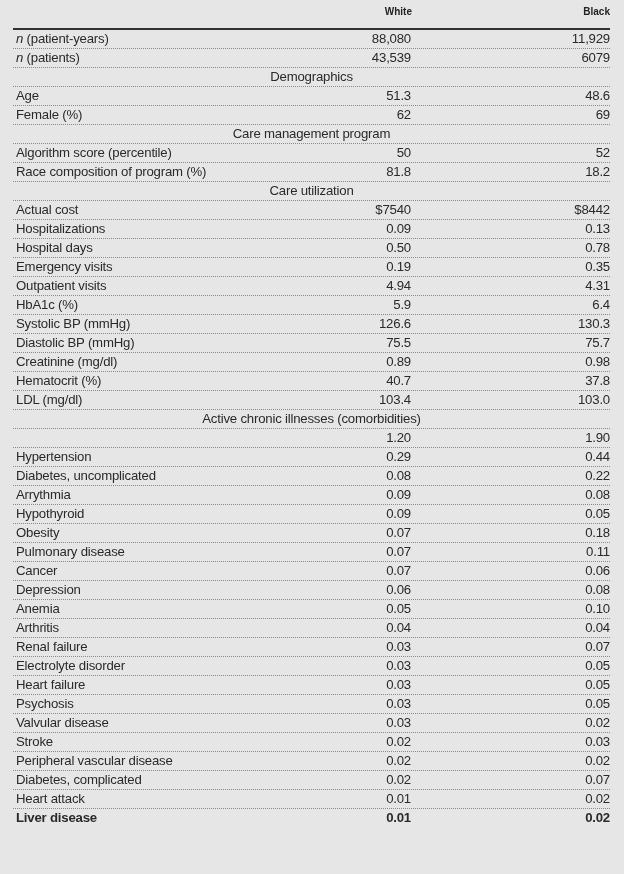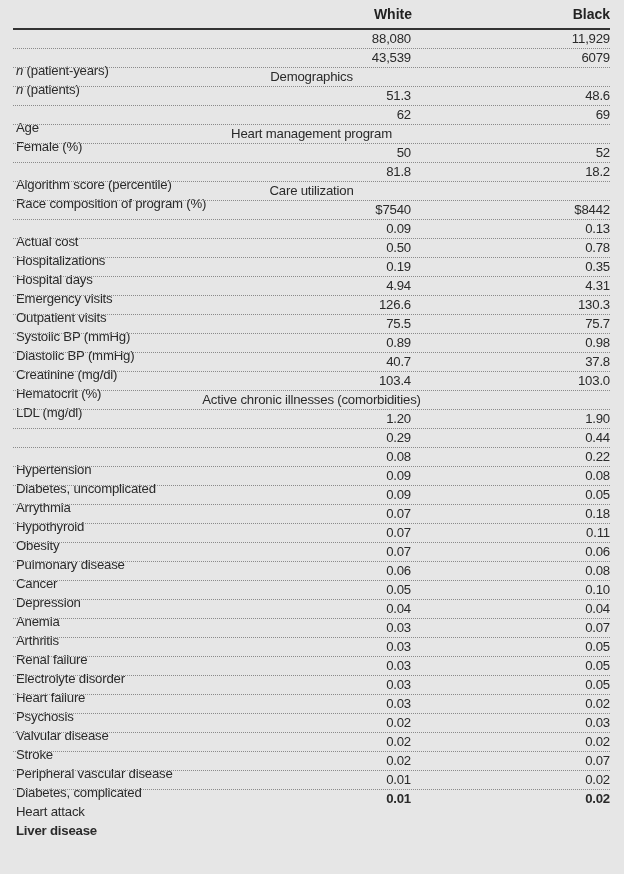--- a/index.html
+++ b/index.html
@@ -3,30 +3,30 @@
 <meta charset="utf-8">
 <style>
   html, body { margin: 0; padding: 0; }
   body {
     width: 624px; height: 874px; background: #e6e6e6; overflow: hidden;
     font-family: "Liberation Sans", sans-serif; color: #2a2a2a;
   }
   .tbl { position: absolute; left: 13px; top: 0; width: 597px; }
   .hdr {
     height: 28px; border-bottom: 2px solid #333; position: relative;
-    font-weight: bold; font-size: 14px; color: #222;
+    font-weight: bold; font-size: 10px; color: #222;
   }
   .hdr .cw { position: absolute; right: 198px; top: 6px; }
   .hdr .cb { position: absolute; right: 0; top: 6px; }
   .row {
     height: 18px; line-height: 18px; position: relative; font-size: 13.2px;
     border-bottom: 1px dotted #8a8a8a; transform: scaleY(1);
     letter-spacing: -0.2px;
   }
-  .row .lbl { position: absolute; left: 3px; top: 0; white-space: nowrap; margin-top: 32px; }
+  .row .lbl { position: absolute; left: 3px; top: 0; white-space: nowrap; }
   .row .vw { position: absolute; right: 199px; top: 0; }
   .row .vb { position: absolute; right: 0; top: 0; }
   .row.section { text-align: center; }
   .row.section .sec { display: block; width: 100%; text-align: center; padding-right: 5px; }
   .row.last { border-bottom: none; font-weight: bold; }
   i.n { font-style: italic; }
 </style>
 </head>
 <body>
 
@@ -53,21 +53,21 @@
         <span class="lbl">Age</span>
         <span class="vw">51.3</span>
         <span class="vb">48.6</span>
       </div>
       <div class="row">
         <span class="lbl">Female (%)</span>
         <span class="vw">62</span>
         <span class="vb">69</span>
       </div>
       <div class="row section">
-        <span class="sec">Heart management program</span>
+        <span class="sec">Care management program</span>
       </div>
       <div class="row">
         <span class="lbl">Algorithm score (percentile)</span>
         <span class="vw">50</span>
         <span class="vb">52</span>
       </div>
       <div class="row">
         <span class="lbl">Race composition of program (%)</span>
         <span class="vw">81.8</span>
         <span class="vb">18.2</span>
@@ -92,20 +92,25 @@
       </div>
       <div class="row">
         <span class="lbl">Emergency visits</span>
         <span class="vw">0.19</span>
         <span class="vb">0.35</span>
       </div>
       <div class="row">
         <span class="lbl">Outpatient visits</span>
         <span class="vw">4.94</span>
         <span class="vb">4.31</span>
+      </div>
+      <div class="row">
+        <span class="lbl">HbA1c (%)</span>
+        <span class="vw">5.9</span>
+        <span class="vb">6.4</span>
       </div>
       <div class="row">
         <span class="lbl">Systolic BP (mmHg)</span>
         <span class="vw">126.6</span>
         <span class="vb">130.3</span>
       </div>
       <div class="row">
         <span class="lbl">Diastolic BP (mmHg)</span>
         <span class="vw">75.5</span>
         <span class="vb">75.7</span>

